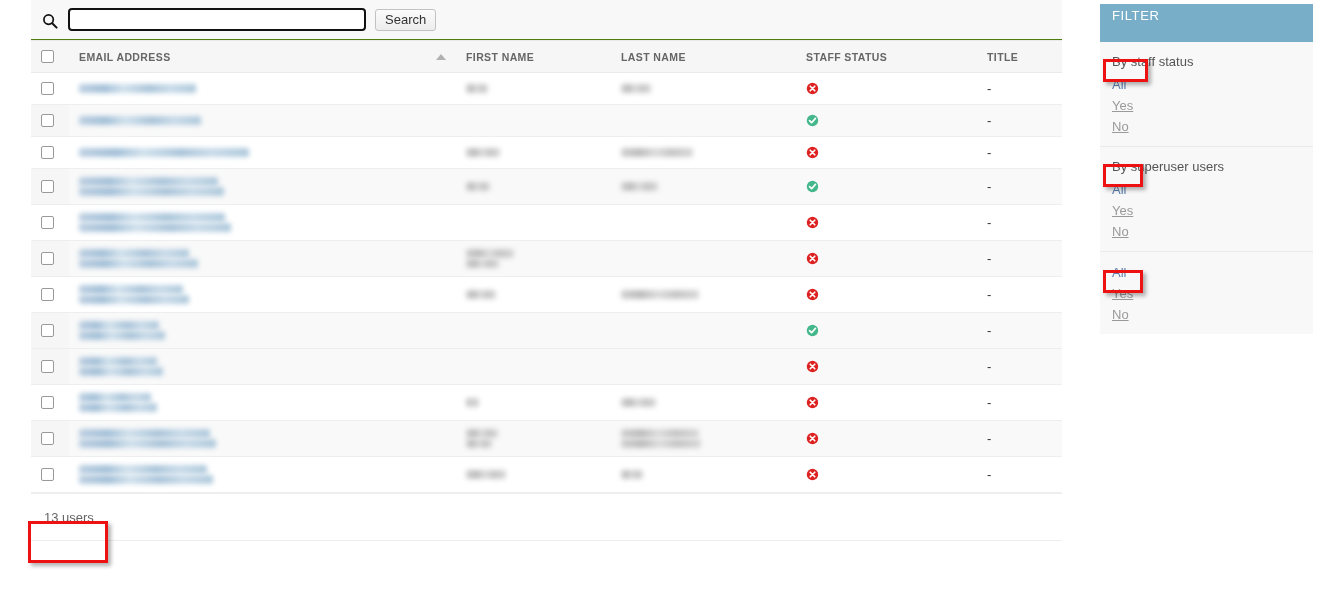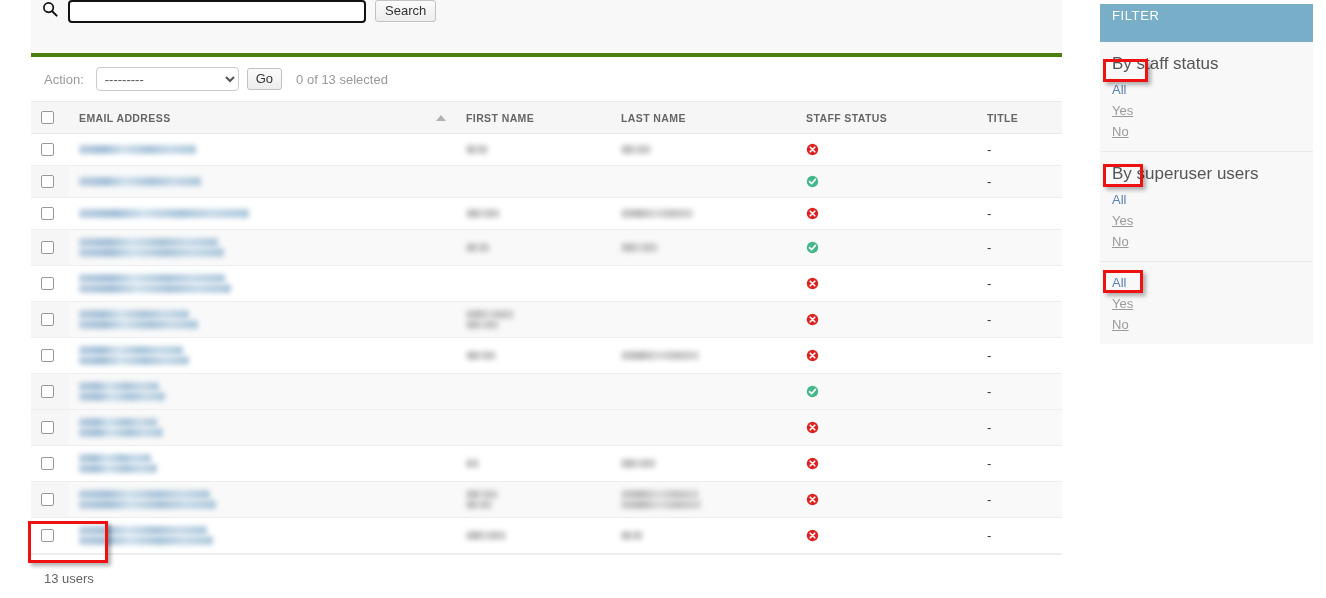--- a/index.html
+++ b/index.html
@@ -22,24 +22,25 @@
   #content-main {
     position: absolute;
     left: 31px;
     top: 0;
     width: 1031px;
   }
 
   
   .toolbar {
     background: #f8f8f8;
-    border-bottom: 4px solid #4d7c0f;
-    height: 57px;
+    border-bottom: 1px solid #4d7c0f;
+    height: 40px;
     box-sizing: border-box;
     display: flex;
+    align-items: center;
     padding-left: 11px;
   }
   .search-icon {
     width: 16px;
     height: 16px;
     margin-right: 10px;
     flex: none;
     position: relative;
     top: 1px;
   }
@@ -253,21 +254,21 @@
     line-height: 12px;
     font-weight: normal;
   }
   #changelist-filter .filter-group {
     padding: 10px 0 9px 0;
     border-bottom: 1px solid #eaeaea;
   }
   #changelist-filter .filter-group:last-child { border-bottom: none; }
   #changelist-filter .filter-title {
     color: #555;
-    font-size: 17px;
+    font-size: 13px;
     padding: 2px 12px 5px 12px;
     font-weight: normal;
   }
   #changelist-filter ul { list-style: none; margin: 0; padding: 0; }
   #changelist-filter li { padding: 3px 12px; line-height: 15px; }
   #changelist-filter li a { text-decoration: none; font-size: 13px; }
   #changelist-filter li.selected a { color: #5b80b2; text-align: center; }
   #changelist-filter li a.muted { color: #9a9a9a; text-decoration: underline; }
 </style>
 </head>
@@ -281,28 +282,20 @@
       <span class="search-icon">
         <svg width="16" height="16" viewBox="0 0 16 16">
           <circle cx="6.6" cy="6.6" r="4.7" fill="none" stroke="#111" stroke-width="1.7"></circle>
           <line x1="10.2" y1="10.2" x2="14.6" y2="14.6" stroke="#111" stroke-width="2" stroke-linecap="round"></line>
         </svg>
       </span>
       <input class="search-input" type="text" autofocus="" value="" style="">
       <button class="search-submit">Search</button>
     </div>
 
-    <div class="actions">
-      <label>Action:</label>
-      <select class="action-select">
-        <option>---------</option>
-      </select>
-      <button class="action-go">Go</button>
-      <span class="action-counter">0 of 13 selected</span>
-    </div>
 
     <table class="results">
       <thead>
         <tr>
           <th class="col-check">
             <input type="checkbox" class="chk" style="">
           </th>
           <th class="col-email sorted">
             <span>EMAIL ADDRESS</span>
             <span class="sort-asc"></span>

